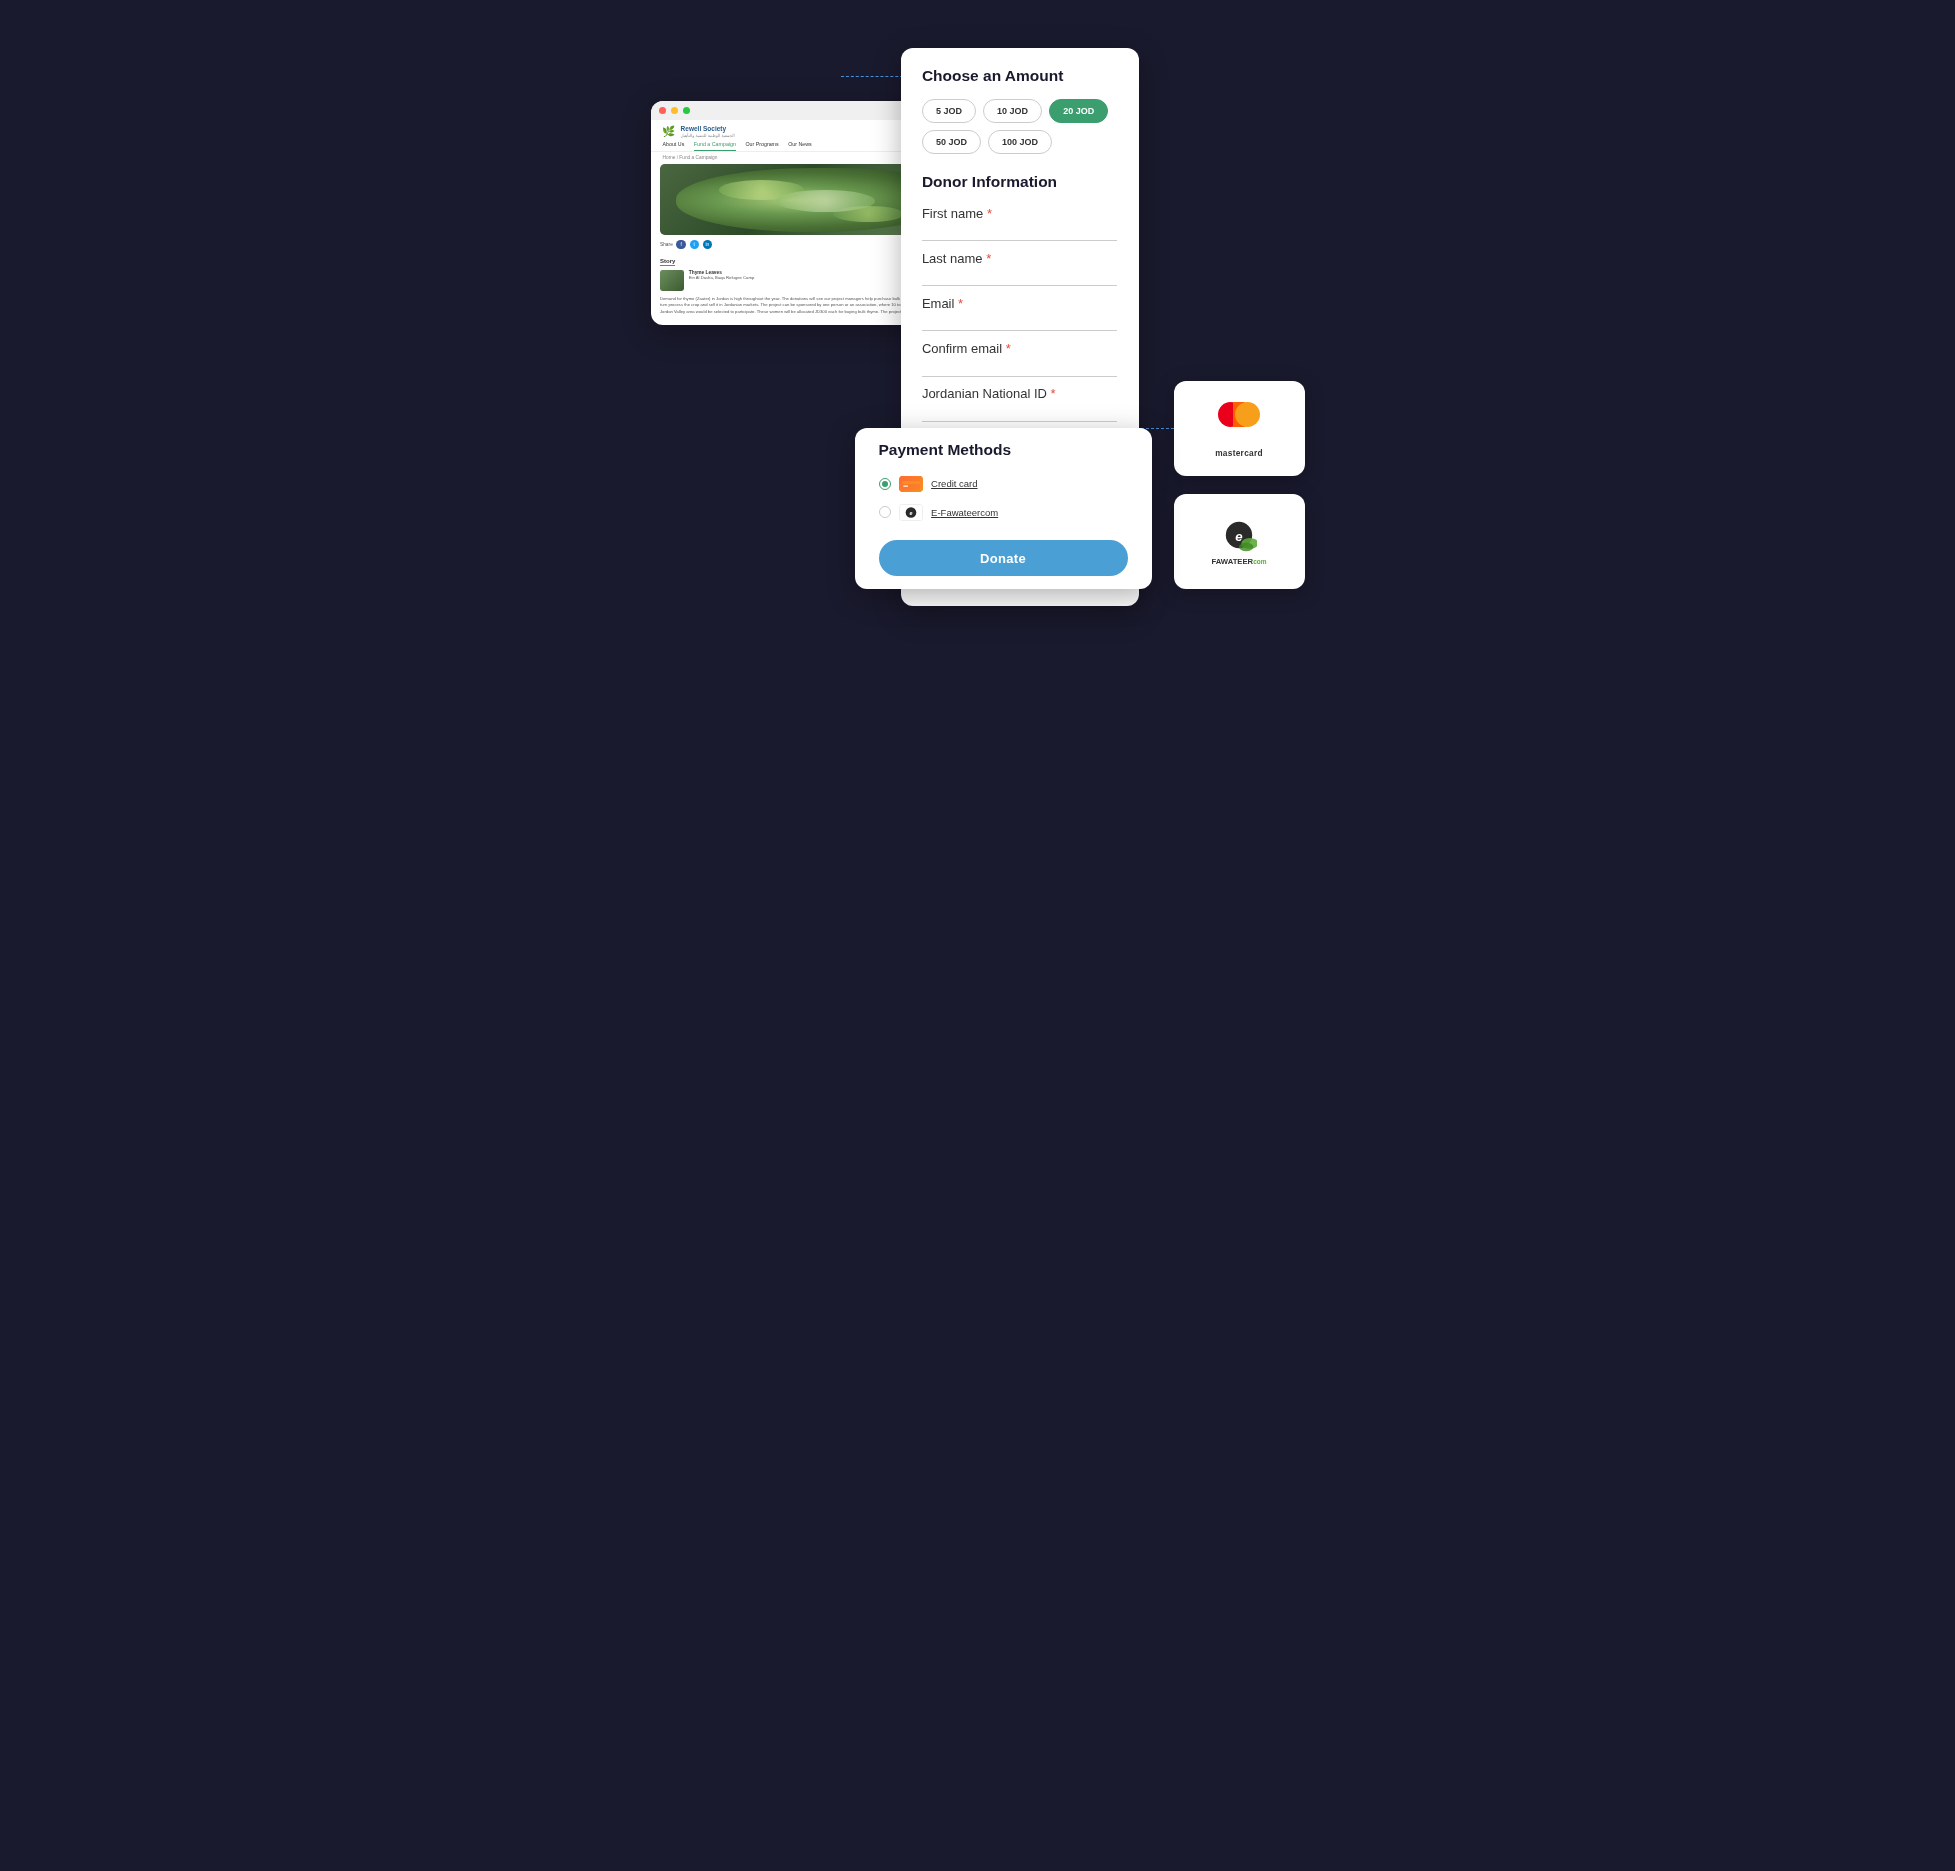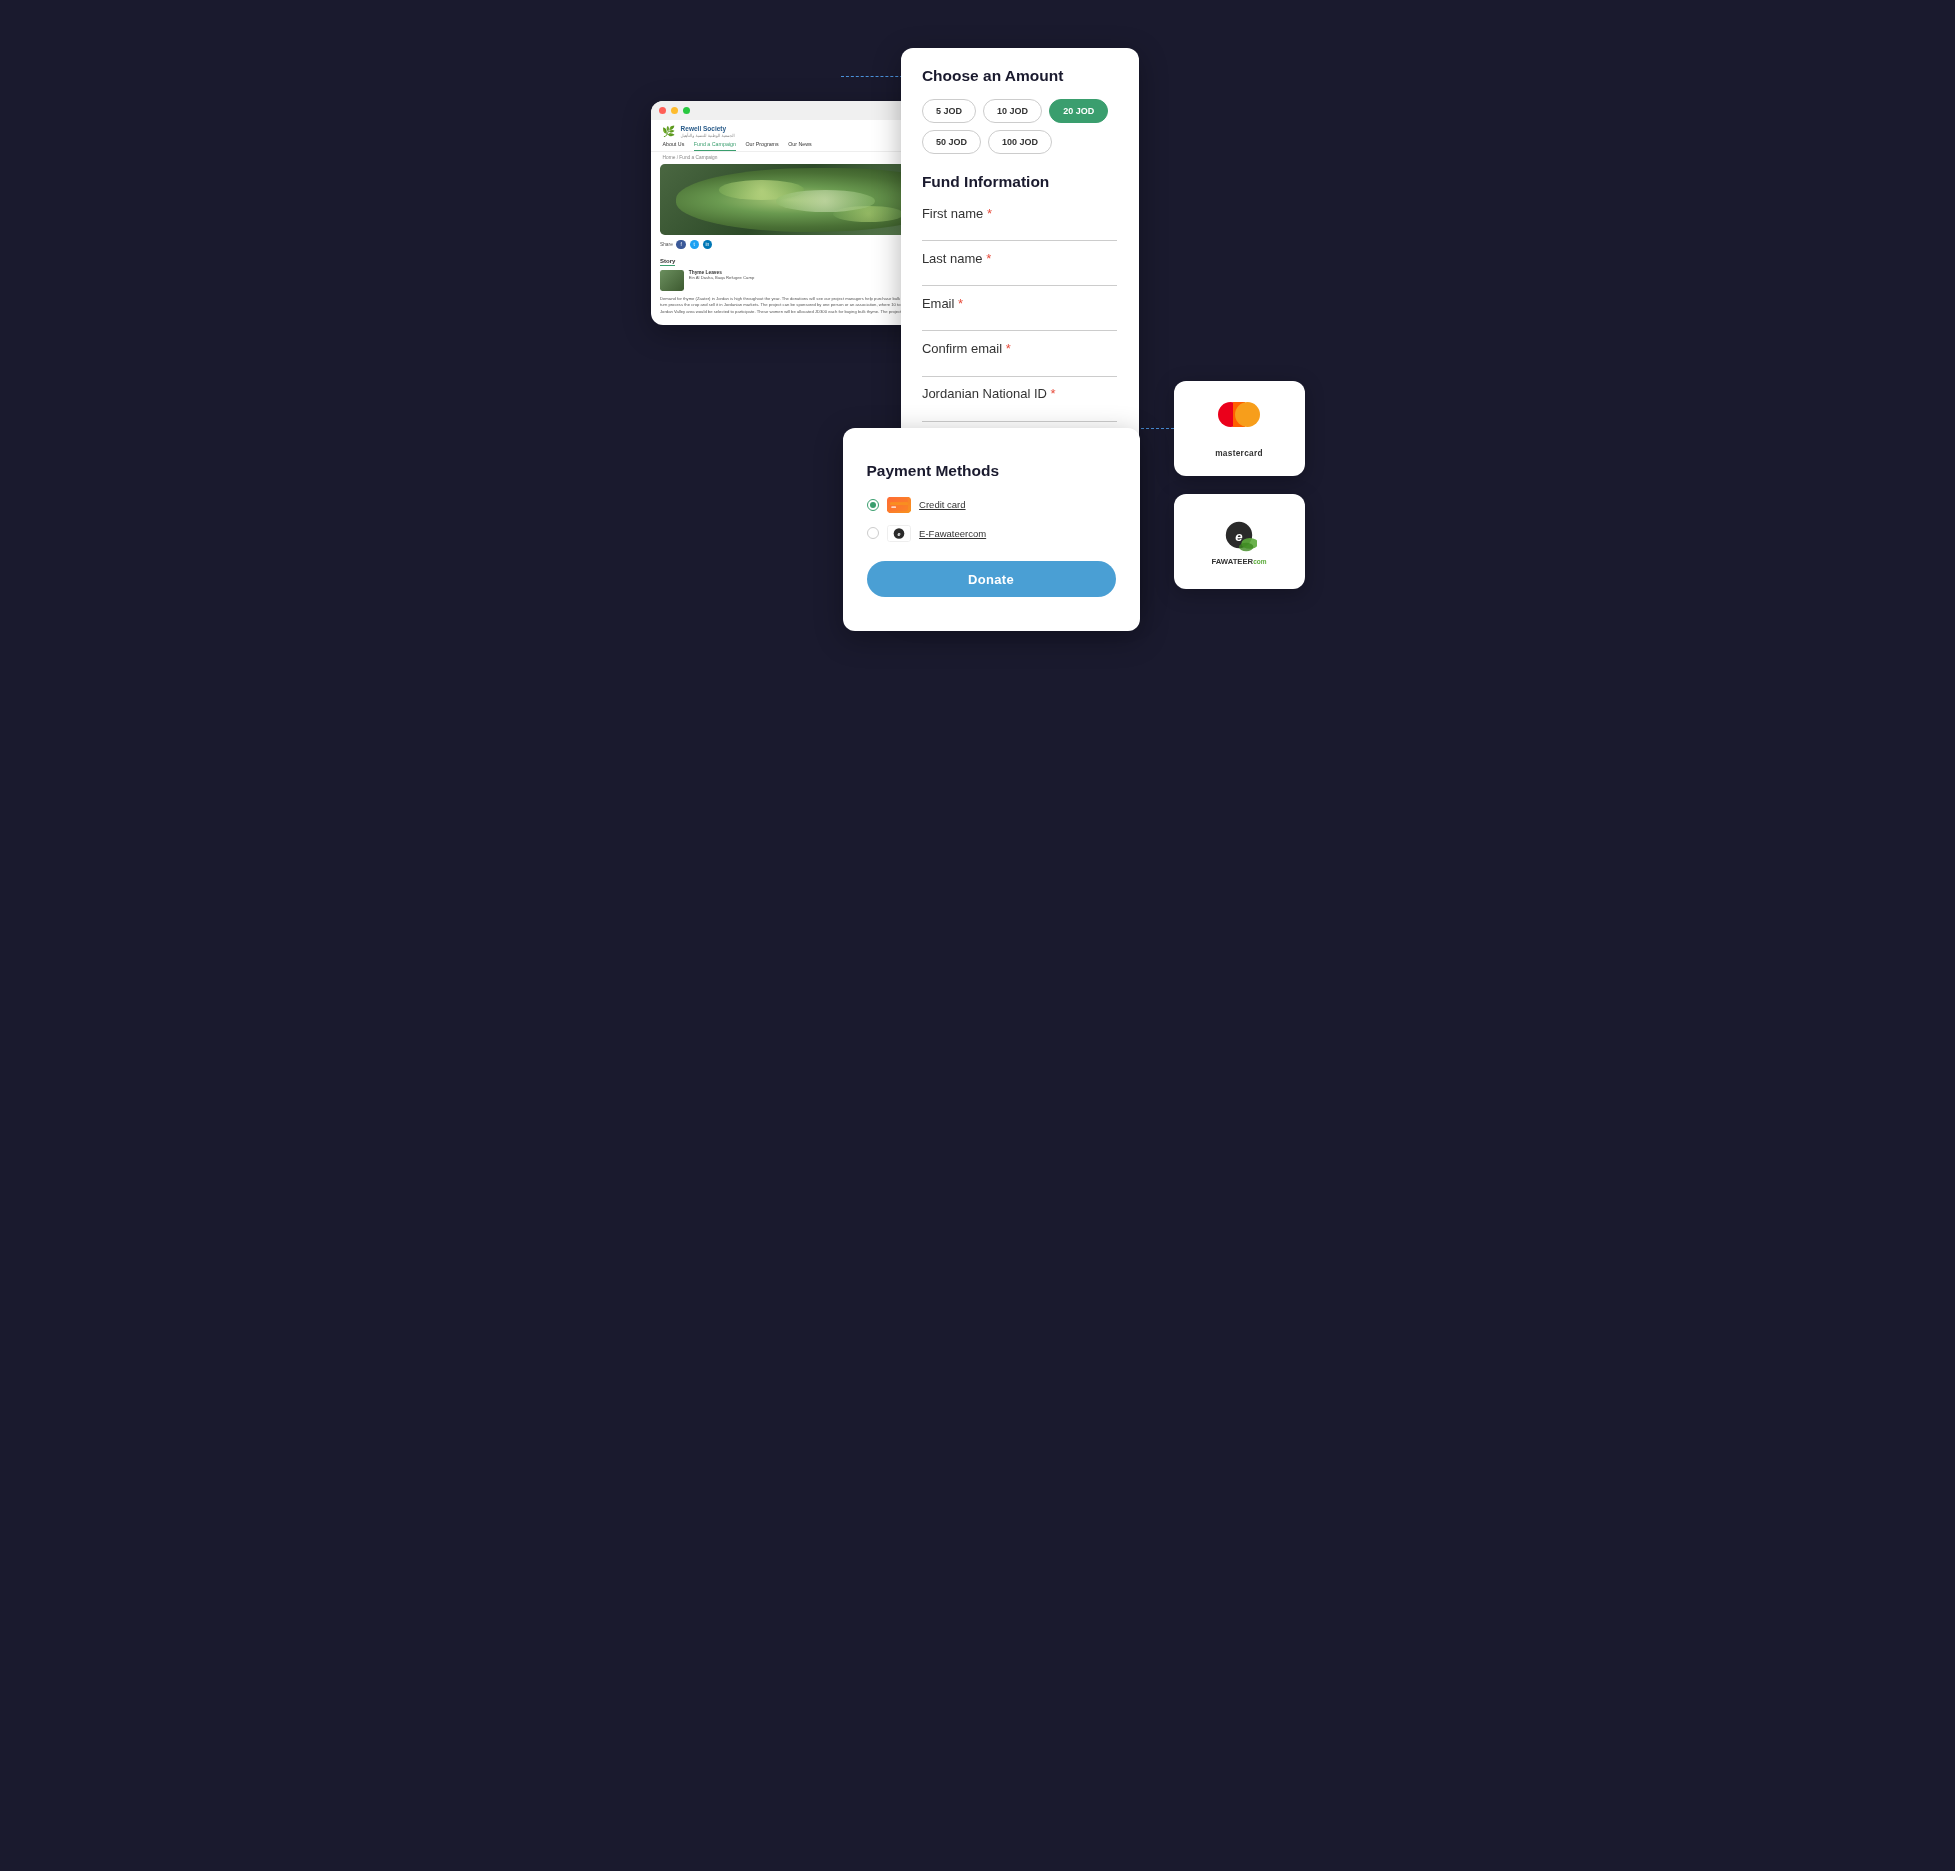--- a/index.html
+++ b/index.html
@@ -526,26 +526,26 @@
       padding: 8.3px 12px;
       margin-bottom: 4.8px;
     }
     .total-label { font-size: 9px; color: #555; }
     .total-value { font-size: 10.7px; font-weight: 700; color: #1a1a2e; }
 
     
     .payment-panel {
       position: absolute;
       top: 404px;
-      left: 192px;
+      left: 204px;
       width: 297px;
       background: white;
       border-radius: 12px;
       box-shadow: 0 7.1px 28.5px rgba(0,0,0,0.3);
-      padding: 34px 24px;
+      padding: 13px 24px;
       z-index: 11;
     }
     .payment-title {
       font-size: 15.5px;
       font-weight: 800;
       color: #1a1a2e;
       margin-bottom: 16.6px;
     }
     .payment-option {
       display: flex;
@@ -760,21 +760,21 @@
         <button class="amt-option">10 JOD</button>
         <button class="amt-option selected">20 JOD</button>
       </div>
       <div class="amount-row">
         <button class="amt-option">50 JOD</button>
         <button class="amt-option">100 JOD</button>
       </div>
     </div>
 
     <div class="donor-info">
-      <div class="form-section-title">Fund Information</div>
+      <div class="form-section-title">Donor Information</div>
 
       <div class="form-field">
         <div class="field-label">First name <span class="req">*</span></div>
         <input class="field-input" type="text" placeholder="" value="" style="">
       </div>
 
       <div class="form-field">
         <div class="field-label">Last name <span class="req">*</span></div>
         <input class="field-input" type="text" placeholder="" value="" style="">
       </div>

